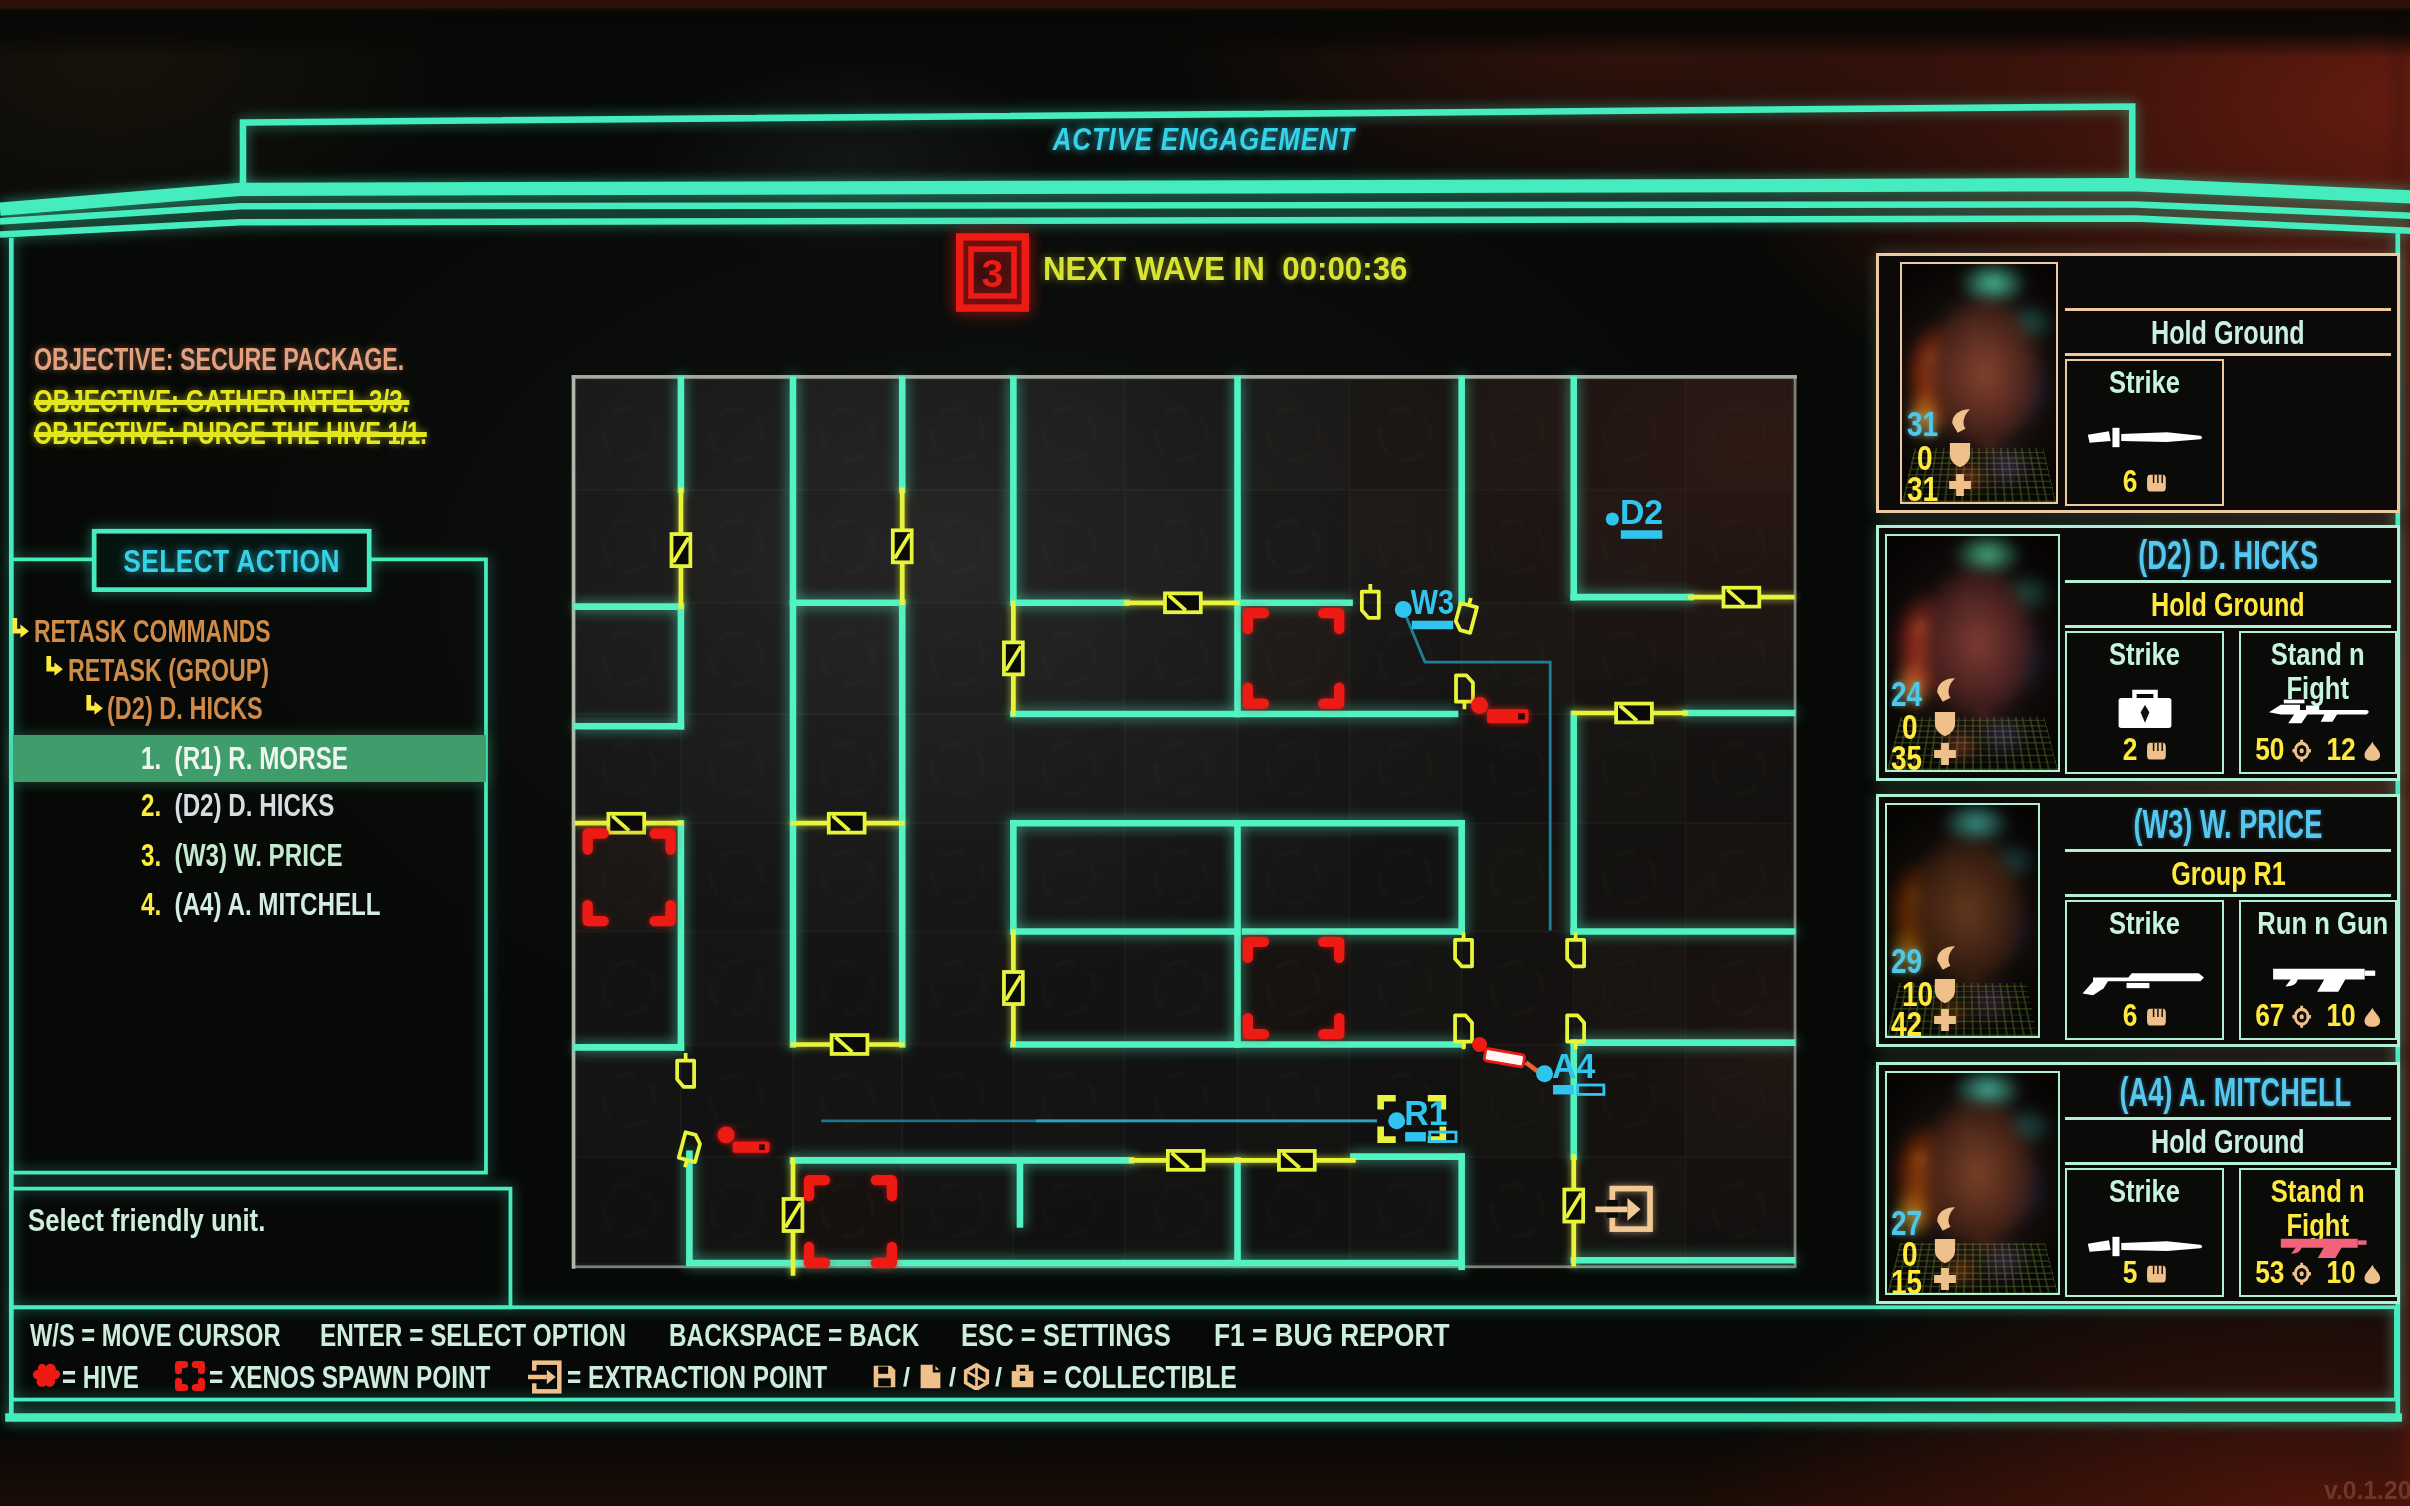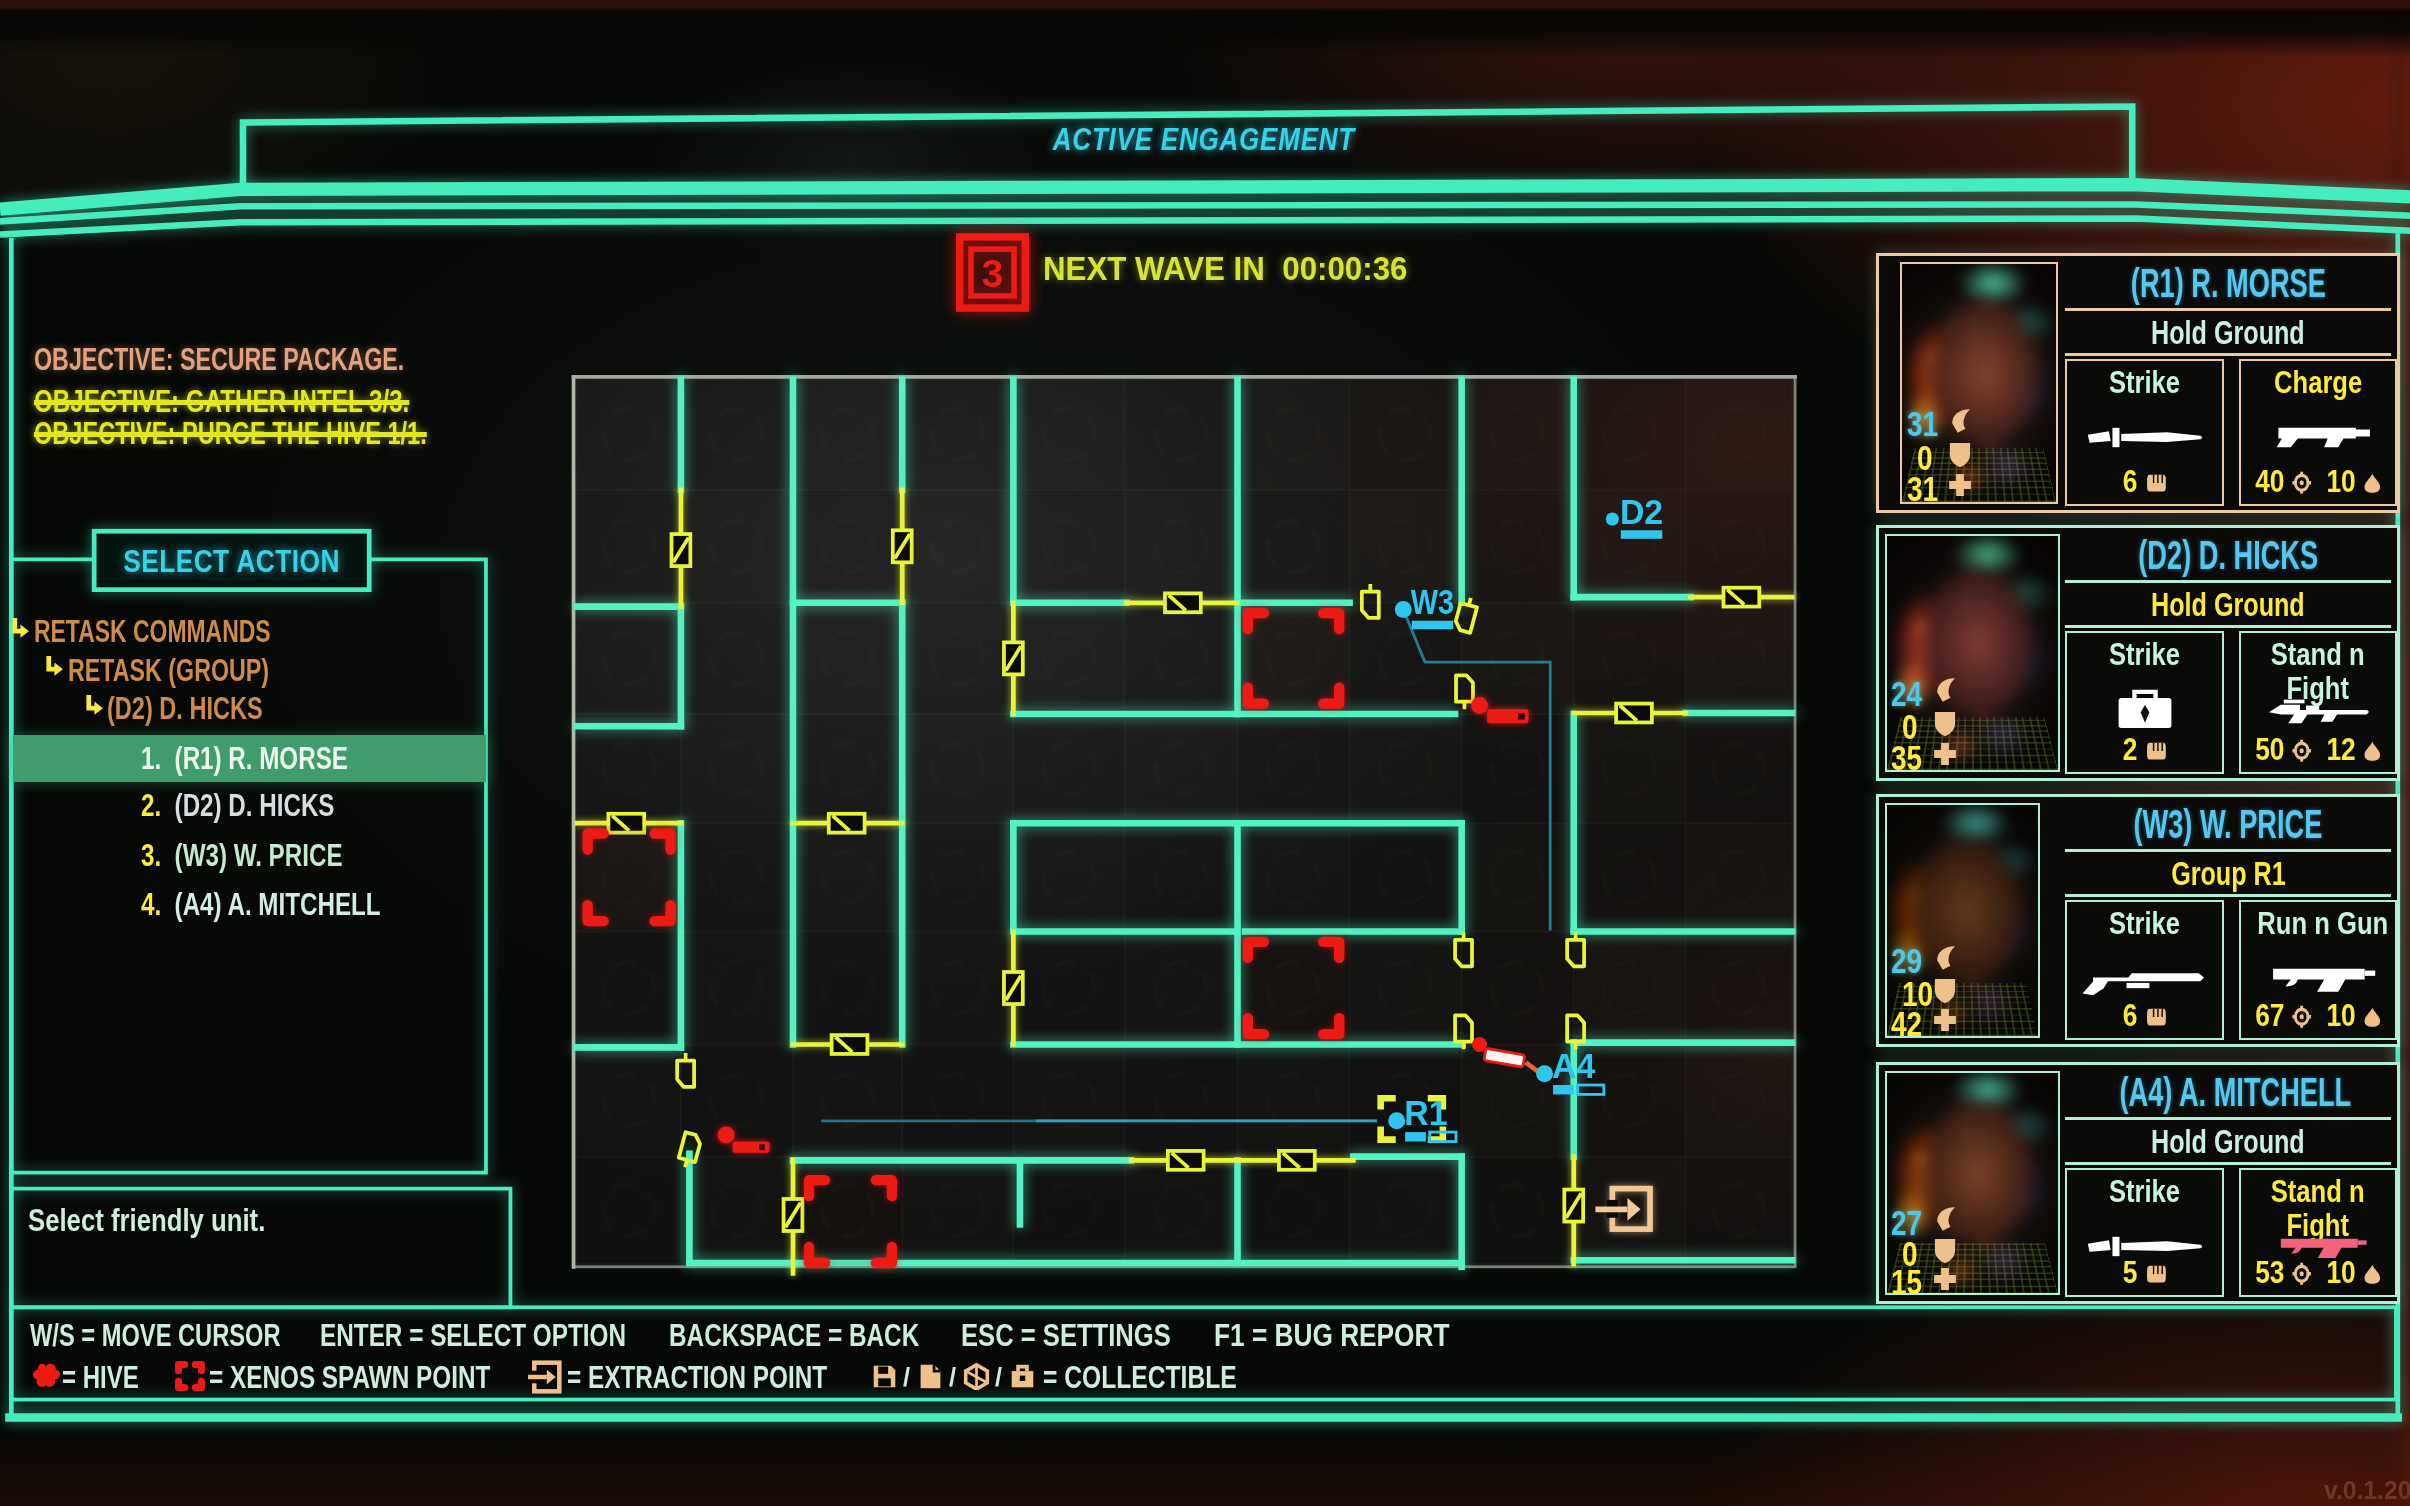--- a/index.html
+++ b/index.html
@@ -636,52 +636,36 @@
           </svg></div>
         <div style="position:absolute;left:15px;top:73%;font-size:35px;color:#ffe93c;transform:scaleX(.8);transform-origin:0 0">0</div>
         <div style="position:absolute;left:44px;top:74%"><svg width="28" height="28" viewBox="0 0 34 36">
             <path d="M4,4 H30 V18 C30,27 24,32 17,35 C10,32 4,27 4,18 Z" fill="#f0c08b"></path>
           </svg></div>
         <div style="position:absolute;left:4.7px;top:86%;font-size:35px;color:#ffe93c;transform:scaleX(.8);transform-origin:0 0">31</div>
         <div style="position:absolute;left:44px;top:87%"><svg width="28" height="28" viewBox="0 0 34 36">
             <path d="M12,4 H22 V13 H31 V23 H22 V32 H12 V23 H3 V13 H12 Z" fill="#f0c08b"></path>
           </svg></div>
       </div>
-      <div style="position:absolute;left:186px;top:1.9px;right:5.6px;height:48px;text-align:center;font-size:40px;line-height:51px;color:#56c8f0;text-shadow:0 0 5.6px rgba(86,200,240,.45)"><span style="display:inline-block;transform:scaleX(0.68);white-space:nowrap">(R1) R. MORSE</span></div>
       <div style="position:absolute;left:186px;top:52px;right:5.6px;height:2.8px;background:#edc9a0"></div>
       <div style="position:absolute;left:186px;top:55px;right:5.6px;height:42px;text-align:center;font-size:34px;line-height:43px;color:#c9f0e2"><span style="display:inline-block;transform:scaleX(0.74);white-space:nowrap">Hold Ground</span></div>
       <div style="position:absolute;left:186px;top:97px;right:5.6px;height:2.8px;background:#edc9a0"></div>
       <div style="position:absolute;left:186px;top:103px;width:159px;bottom:3.8px;border:2.8px solid #edc9a0;background:#0a0b08">
           <div style="position:absolute;left:0;right:0;top:3.8px;text-align:center;font-size:32px;line-height:34px;color:#c6f5dc"><span style="display:inline-block;transform:scaleX(0.8);white-space:nowrap">Strike</span></div>
           <div style="position:absolute;left:0;right:0;top:56px">
           <svg width="132" height="41" viewBox="0 0 150 46" style="display:block;margin:0 auto">
             <path d="M10,20 L34,16 L36,27 L12,29 Z" fill="#ffffff"></path>
             <rect x="38" y="12" width="8" height="22" fill="#ffffff"></rect>
             <path d="M48,19 L100,17 L138,21 Q142,23 138,25 L100,28 L48,27 Z" fill="#ffffff"></path>
           </svg>
         </div>
           <div style="position:absolute;left:0;right:0;bottom:4.7px;text-align:center;font-size:31px;color:#ffe93c"><span style="display:inline-block;transform:scaleX(0.85);white-space:nowrap">6 <svg width="25.4" height="24.5" viewBox="0 0 30 28" style="vertical-align:-2.8px">
               <path d="M7,5 H25 Q29,5 29,10 V20 Q29,25 25,25 H7 Q3,25 3,20 V10 Q3,5 7,5 Z" fill="#f0c08b"></path>
               <path d="M12,5 V15 M18,5 V15 M24,5 V15" stroke="#0a0b08" stroke-width="2"></path>
               <path d="M3,14 Q8,12 8,18 L6,22 Q3,20 3,16 Z" fill="#f0c08b"></path>
-            </svg></span></div>
-        </div>
-      <div style="position:absolute;left:360px;top:103px;width:158px;bottom:3.8px;border:2.8px solid #edc9a0;background:#0a0b08">
-          <div style="position:absolute;left:0;right:0;top:3.8px;text-align:center;font-size:32px;line-height:34px;color:#ffe93c"><span style="display:inline-block;transform:scaleX(0.8);white-space:nowrap">Charge</span></div>
-          <div style="position:absolute;left:0;right:0;top:56px">
-          <svg width="132" height="41" viewBox="0 0 150 46" style="display:block;margin:0 auto">
-            <path d="M30,12 H118 V24 H104 L98,34 H82 L86,24 H52 L44,34 H28 L34,24 H30 Z M118,14 H134 V22 H118 Z" fill="#ffffff"></path>
-          </svg>
-        </div>
-          <div style="position:absolute;left:0;right:0;bottom:4.7px;text-align:center;font-size:31px;color:#ffe93c"><span style="display:inline-block;transform:scaleX(0.85);white-space:nowrap">40 <svg width="23.5" height="23.5" viewBox="0 0 28 28" style="vertical-align:-2.8px">
-              <circle cx="14" cy="14" r="9" fill="none" stroke="#f0c08b" stroke-width="4"></circle>
-              <circle cx="14" cy="14" r="3" fill="#f0c08b"></circle>
-              <path d="M14,1 V7 M14,21 V27 M1,14 H7 M21,14 H27" stroke="#f0c08b" stroke-width="4"></path>
-            </svg>&nbsp; 10 <svg width="21.7" height="21.7" viewBox="0 0 26 26" style="vertical-align:-1.9px">
-              <path d="M13,2 C16,8 24,12 24,18 C24,23 19,25 13,25 C7,25 2,23 2,18 C2,12 10,8 13,2 Z" fill="#f0c08b"></path>
             </svg></span></div>
         </div>
     </div>
     <div style="position:absolute;left:1876px;top:525px;width:524px;height:256px;border:3.8px solid #aff0d4;background:#0b0a08;box-shadow:0 0 15px rgba(170,240,210,.22)">
       <div style="position:absolute;left:5.6px;top:5.6px;width:175px;bottom:5.6px;border:2.8px solid #aff0d4">
         <div style="position:absolute;inset:0;overflow:hidden;background:#0b0806">
       <div style="position:absolute;inset:-11.3px;filter:blur(5.6px) hue-rotate(-10deg) brightness(0.92);background:
         radial-gradient(77px 102px at 53% 46%, rgba(132,66,46,1), rgba(72,34,26,.9) 60%, rgba(0,0,0,0) 80%),
         radial-gradient(40px 66px at 26% 47%, rgba(232,88,20,.8), rgba(160,42,10,.45) 60%, rgba(0,0,0,0) 80%),
         radial-gradient(28px 38px at 20% 62%, rgba(252,180,45,.95), rgba(0,0,0,0) 74%),

